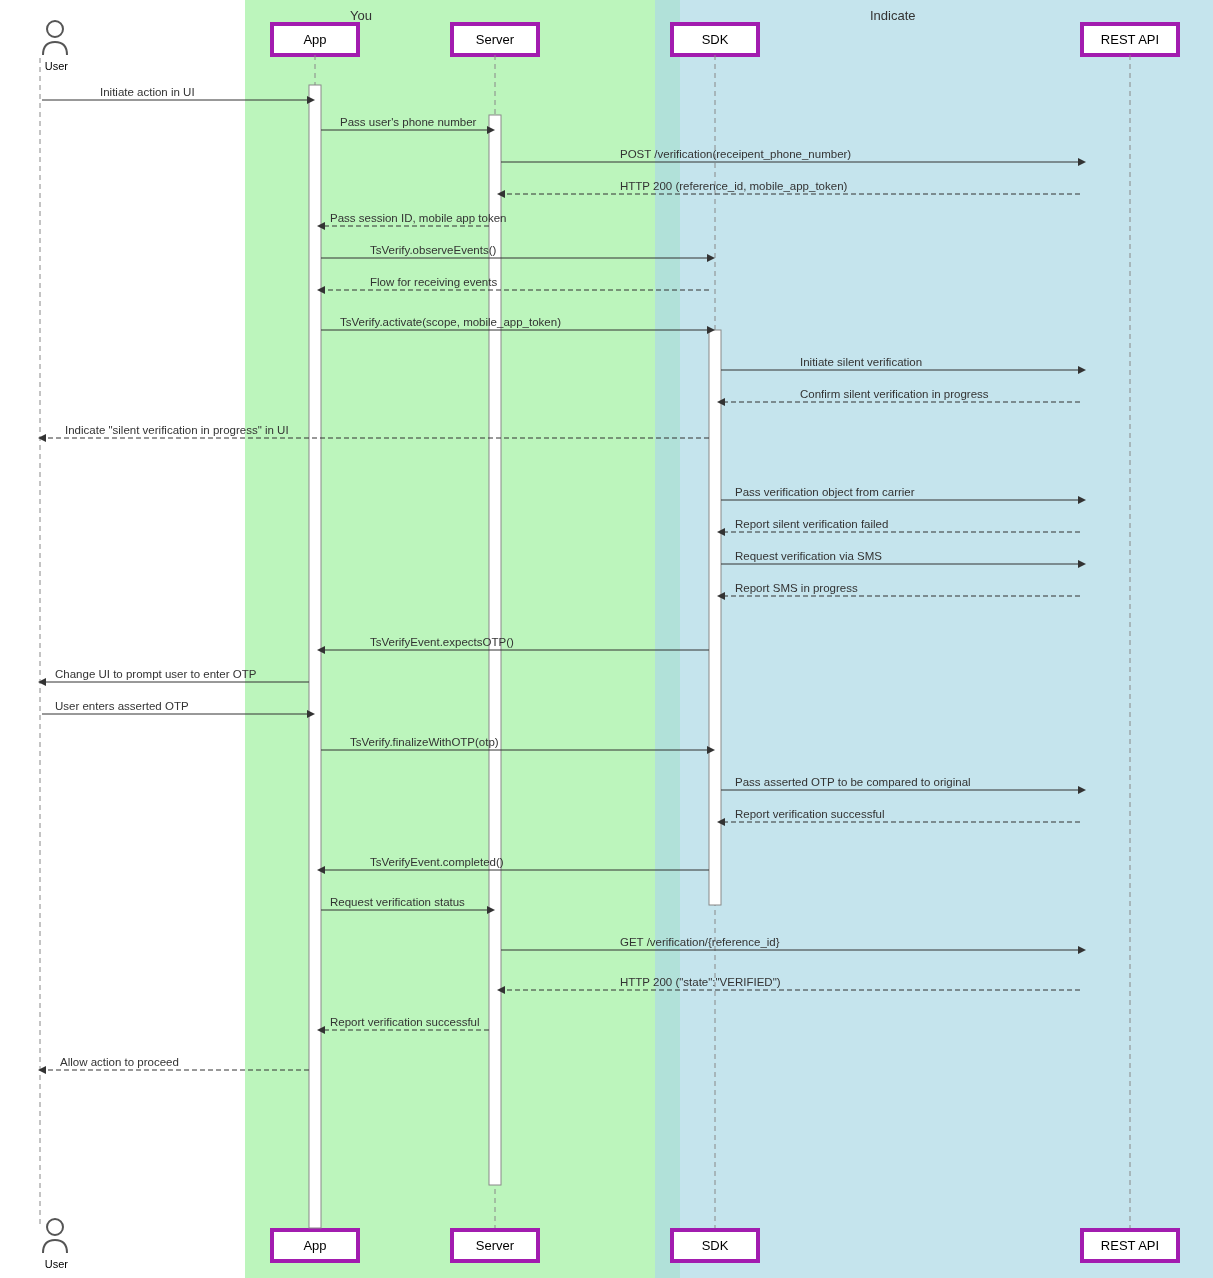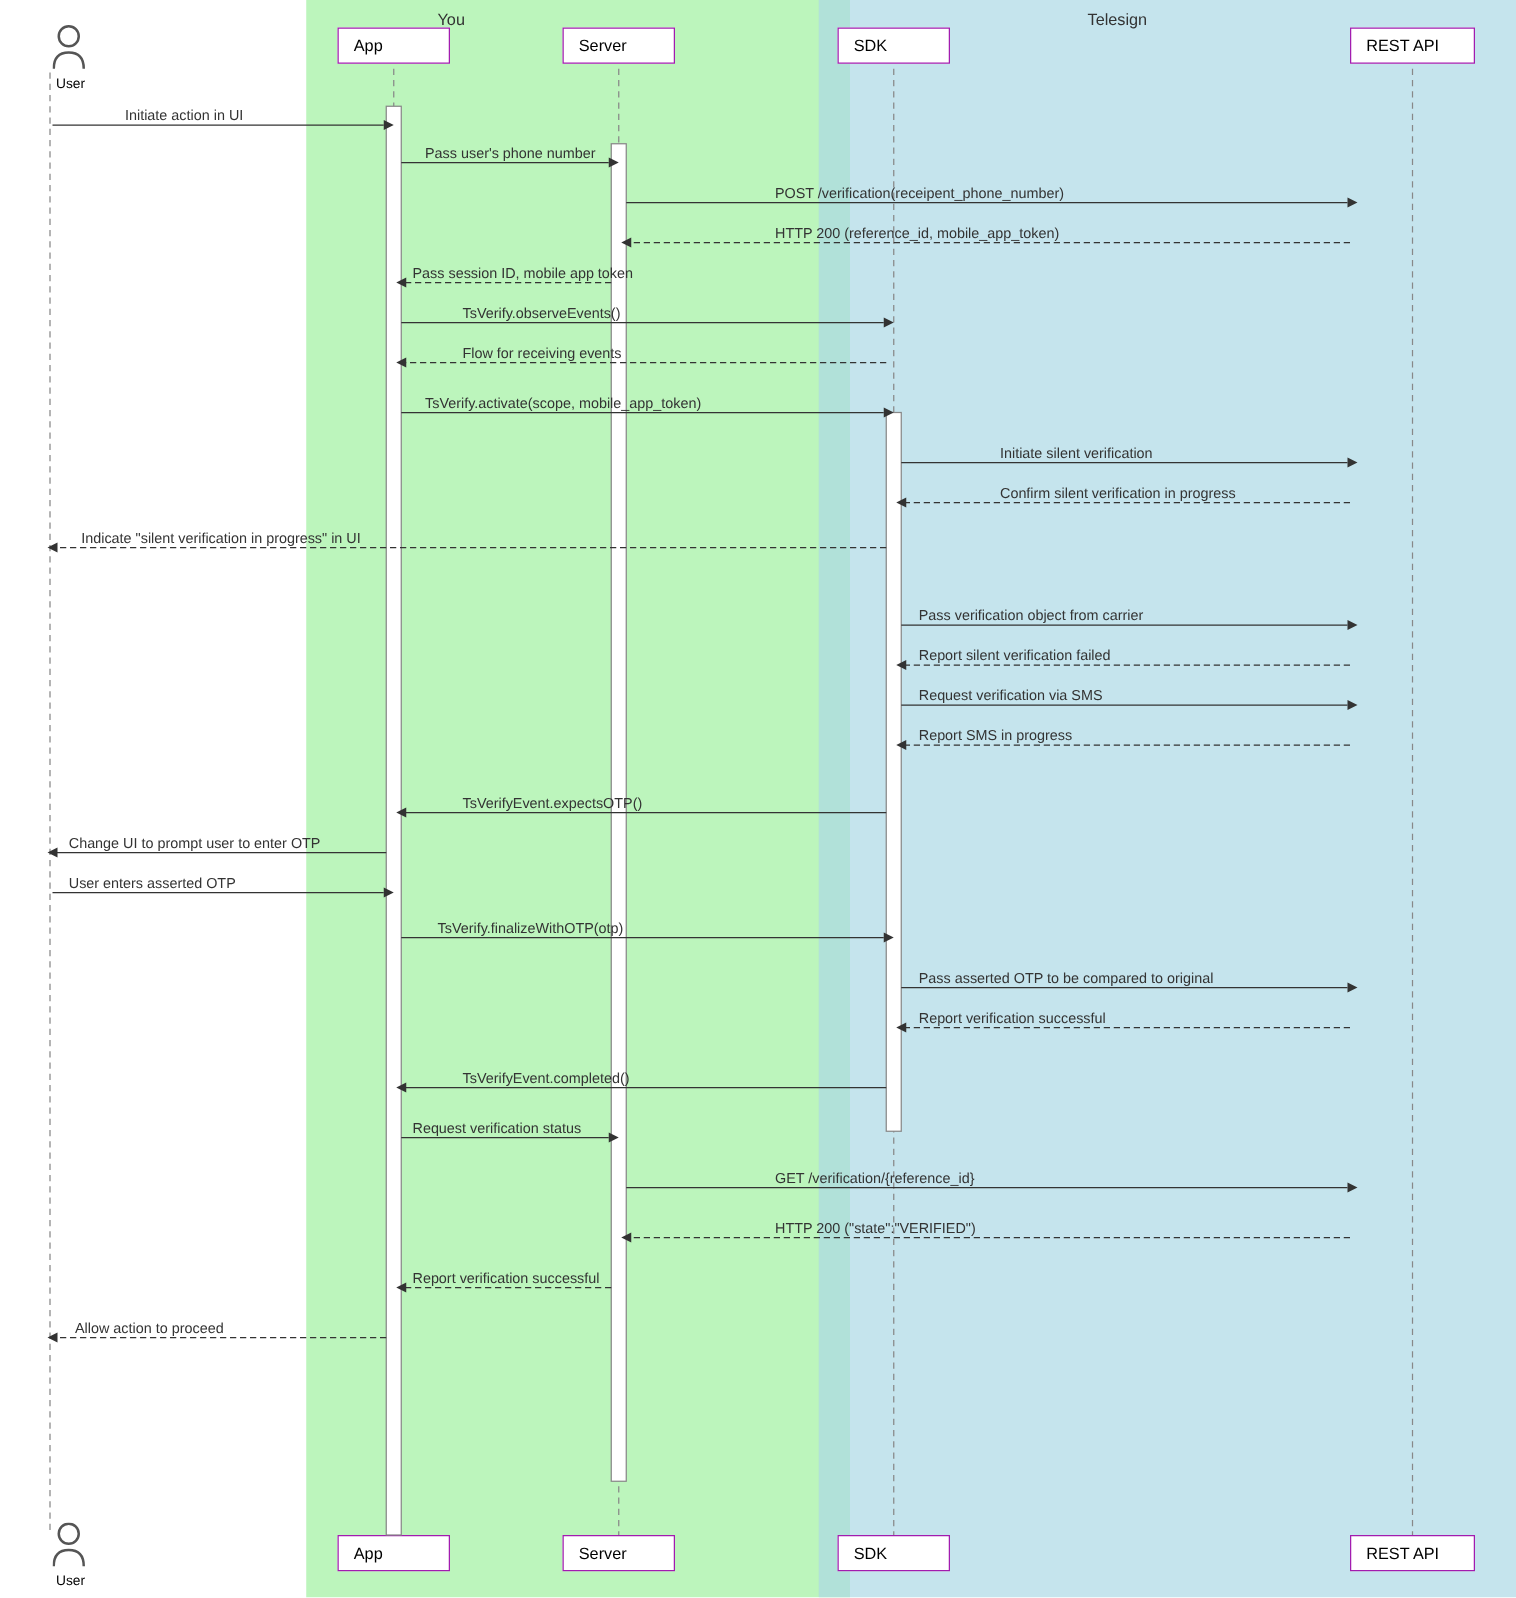--- a/index.html
+++ b/index.html
@@ -55,21 +55,22 @@
       position: absolute;
       text-align: center;
       font-size: 13px;
       color: #333;
     }
 
     
     .participant-box {
       position: absolute;
       background: white;
-      border: 1px solid #a21caf;
+      border: 4px solid #a21caf;
+      text-align: center;
       padding: 6px 12px;
       font-size: 13px;
       font-weight: normal;
     }
 
     
     .user-icon {
       position: absolute;
       text-align: right;
       font-size: 11px;
@@ -87,21 +88,21 @@
 <body>
 
 <div class="diagram-container">
 
   <div class="region-you"></div>
   <div class="region-telesign"></div>
 
   <div class="content-layer">
 
     <div class="region-label" style="left:350px; top:8px;">You</div>
-    <div class="region-label" style="left:870px; top:8px;">Telesign</div>
+    <div class="region-label" style="left:870px; top:8px;">Indicate</div>
 
     <div class="user-icon" style="left:18px; top:20px; width:50px;">
       <svg width="26" height="36" viewBox="0 0 26 36">
         <circle cx="13" cy="9" r="8" fill="none" stroke="#555" stroke-width="2"></circle>
         <path d="M1 35 Q1 22 13 22 Q25 22 25 35" fill="none" stroke="#555" stroke-width="2"></path>
       </svg>
       <div style="margin-top:2px;">User</div>
     </div>
 
     <div class="participant-box" style="left:270px; top:22px; width:90px;">

